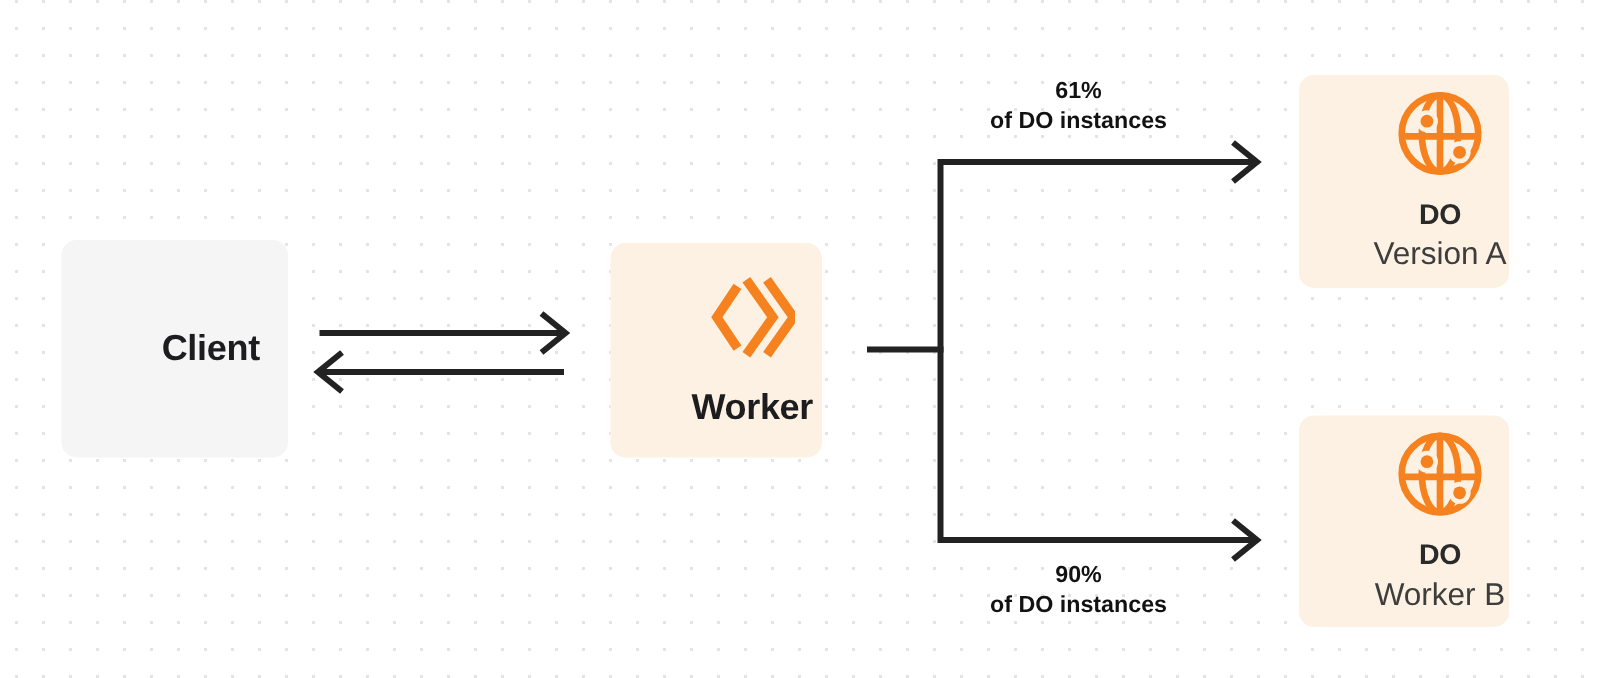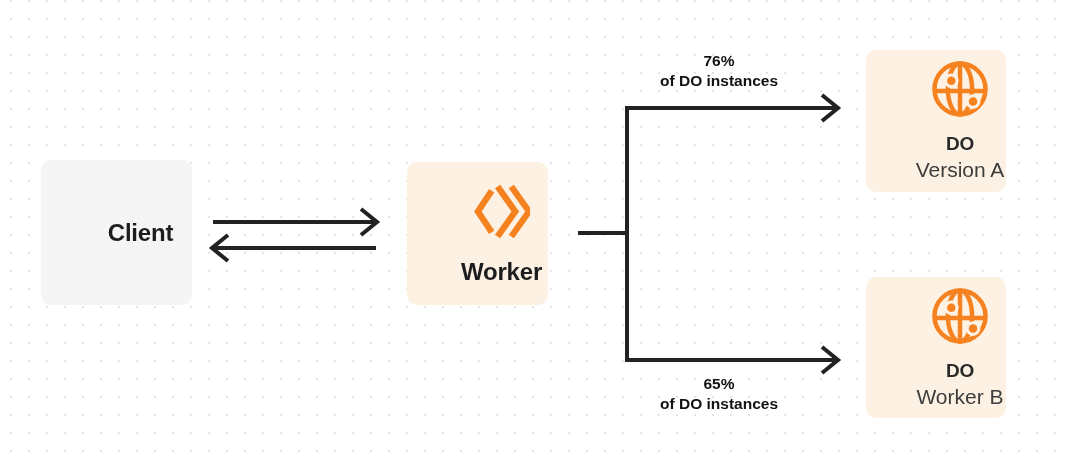--- a/index.html
+++ b/index.html
@@ -120,26 +120,26 @@
       <g fill="none" stroke="var(--accent)" stroke-width="6.4" stroke-linecap="butt" stroke-linejoin="miter">
         <path d="M19 9 L5 30 L19 51"></path>
         <path d="M25 4.5 L43 30 L25 55.5"></path>
         <path d="M39 4.5 L57 30 L39 55.5"></path>
       </g>
     </svg>
     <span class="node-label">Worker</span>
   </div>
 
   <div class="route-label route-label-top">
-    <div>76%</div>
+    <div>61%</div>
     <div>of DO instances</div>
   </div>
 
   <div class="route-label route-label-bottom">
-    <div>65%</div>
+    <div>90%</div>
     <div>of DO instances</div>
   </div>
 
   <div class="node cream node-do-a">
     <svg class="icon-svg" width="58" height="58" viewBox="0 0 60 60">
       <g fill="none" stroke="var(--accent)" stroke-width="4.6">
         <circle cx="30" cy="30" r="26.4"></circle>
         <ellipse cx="30" cy="30" rx="12.5" ry="26.4"></ellipse>
         <line x1="30" y1="3.6" x2="30" y2="56.4"></line>
         <line x1="3.6" y1="32" x2="56.4" y2="32"></line>

